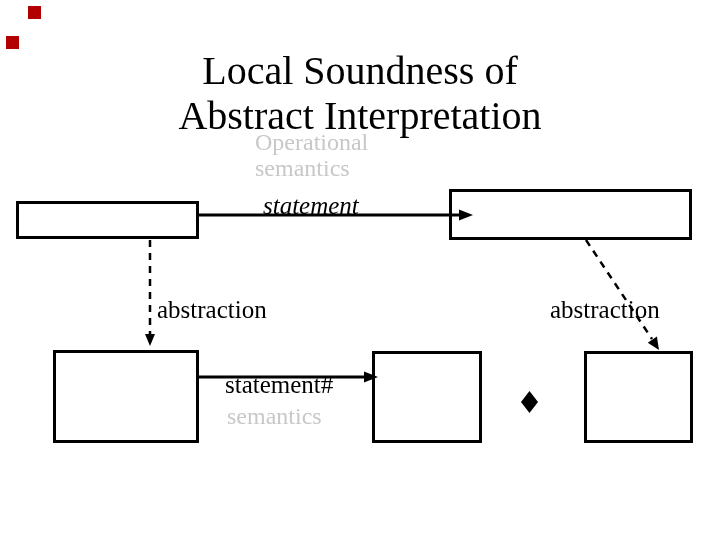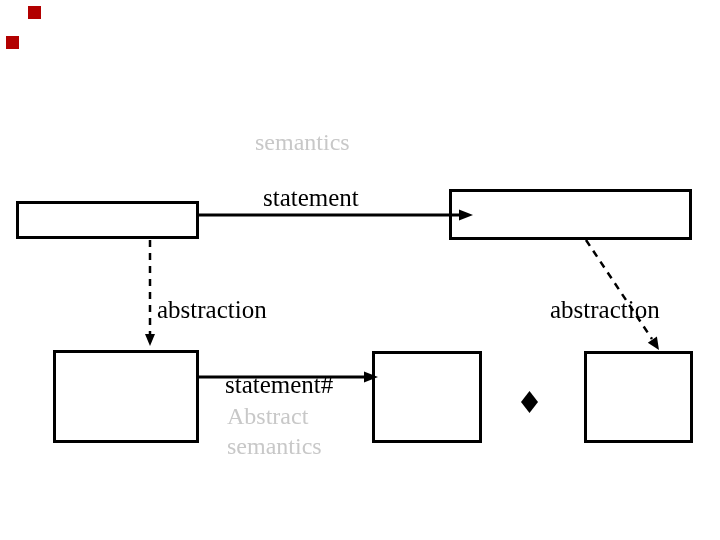--- a/index.html
+++ b/index.html
@@ -42,21 +42,21 @@
   .ghost.operational { left: 255px; top: 129px; line-height: 26px; }
   .ghost.abstractsem { left: 227px; top: 401px; line-height: 30px; }
   .lbl {
     position: absolute;
     font-size: 25px;
     line-height: 1;
     color: #000000;
     white-space: nowrap;
     z-index: 2;
   }
-  .lbl.statement       { left: 263px; top: 185px; }
+  .lbl.statement       { left: 263px; top: 193px; font-style: italic; }
   .lbl.statementsharp  { left: 225px; top: 372px; }
   .lbl.abstraction-l   { left: 157px; top: 297px; }
   .lbl.abstraction-r   { left: 550px; top: 297px; }
   .box {
     position: absolute;
     border: 3px solid #000000;
     box-sizing: border-box;
     background: transparent;
     z-index: 2;
   }
@@ -76,37 +76,41 @@
 </style>
 </head>
 <body>
 
 <div class="slide">
 
   <div class="bullet sq1"></div>
   <div class="bullet sq2"></div>
 
   <div class="ghost operational">
+    <div>Operational</div>
     <div>semantics</div>
   </div>
 
+  <h1 class="title">
+    <div>Local Soundness of</div>
+    <div>Abstract Interpretation</div>
+  </h1>
 
   <div class="box tl"></div>
   <div class="box tr"></div>
   <div class="box bl"></div>
   <div class="box bm"></div>
   <div class="box br"></div>
 
   <div class="lbl statement">statement</div>
   <div class="lbl abstraction-l">abstraction</div>
   <div class="lbl abstraction-r">abstraction</div>
   <div class="lbl statementsharp">statement#</div>
 
   <div class="ghost abstractsem">
-    <div>Abstract</div>
     <div>semantics</div>
   </div>
 
   <svg class="arrows" viewBox="0 0 720 540" xmlns="http://www.w3.org/2000/svg">
 
     <g>
       <line x1="196" y1="215" x2="461" y2="215" stroke="#000000" stroke-width="3"></line>
       <polygon points="473,215 459,209.5 459,220.5" fill="#000000"></polygon>
     </g>
 

